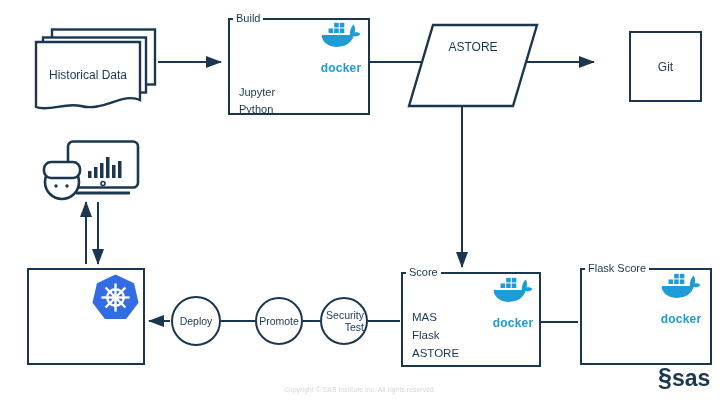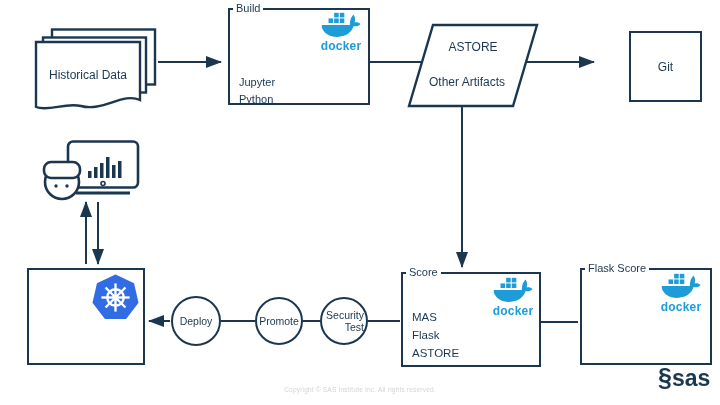--- a/index.html
+++ b/index.html
@@ -14,21 +14,21 @@
     position:absolute;border:2px solid #1b3750;background:#fff;box-sizing:border-box;z-index:2;
   }
   .legend{
     position:absolute;top:-9px;left:3px;background:#fff;padding:0 3px;
     font-size:11px;line-height:14px;color:#1b3750;white-space:nowrap;
   }
   .box-items{position:absolute;left:9px;top:44px;font-size:11px;line-height:16px;margin-top:20px;}
   .box-items div{margin-bottom:1px;}
   .score-items{position:absolute;left:9px;top:34px;font-size:11.5px;line-height:18px;}
   .docker-logo{position:absolute;display:flex;flex-direction:column;align-items:center;z-index:3;}
-  .docker-word{font-size:12px;font-weight:700;color:#1d9cd8;line-height:12px;margin-top:1px;letter-spacing:.2px;}
+  .docker-word{font-size:12px;font-weight:700;color:#1d9cd8;line-height:12px;margin-top:13px;letter-spacing:.2px;}
   .pill-circle{
     position:absolute;border:2px solid #1b3750;border-radius:50%;background:#fff;box-sizing:border-box;
     display:flex;align-items:center;justify-content:center;text-align:right;
     font-size:10.5px;line-height:12px;z-index:2;
   }
   .center-label{display:flex;align-items:center;justify-content:center;}
   .txt{position:absolute;z-index:3;color:#1b3750;}
   #connector-layer{position:absolute;left:0;top:0;z-index:1;}
   #copyright{
     position:absolute;left:0;top:386px;width:100%;text-align:center;
@@ -64,21 +64,21 @@
     <line x1="578" y1="322" x2="525" y2="322" stroke="#1b3750" stroke-width="2" marker-end="url(#arw)"></line>
   </svg>
 
   <svg class="abs" style="left:33px;top:28px;z-index:2" width="125" height="85" viewBox="0 0 125 85">
     <rect x="19" y="1.5" width="103" height="55" fill="#fff" stroke="#1b3750" stroke-width="2.4"></rect>
     <rect x="10" y="9.5" width="103" height="55" fill="#fff" stroke="#1b3750" stroke-width="2.4"></rect>
     <path d="M3,14 H107 V72 C90,64 70,84 48,78 C32,74 16,84 3,79 Z" fill="#fff" stroke="#1b3750" stroke-width="2.4"></path>
   </svg>
   <div class="txt" style="left:36px;top:68px;width:104px;text-align:center;font-size:12px">Historical Data</div>
 
-  <div class="node-box" style="left:228px;top:8px;width:142px;height:97px">
+  <div class="node-box" style="left:228px;top:18px;width:142px;height:97px">
     <span class="legend">Build</span>
     <div class="docker-logo" style="right:6px;top:2px">
       <svg width="42" height="27" viewBox="0 0 40 26">
         <g fill="#1d9cd8">
           <rect x="8" y="6.2" width="4.4" height="4.4"></rect>
           <rect x="13.4" y="6.2" width="4.4" height="4.4"></rect>
           <rect x="18.8" y="6.2" width="4.4" height="4.4"></rect>
           <rect x="13.4" y="0.8" width="4.4" height="4.4"></rect>
           <rect x="18.8" y="0.8" width="4.4" height="4.4"></rect>
           <path d="M1.5,12.5 L28.5,12.5 C28.5,8.5 29.5,5 32,2.5 C33.6,4.6 34.1,7.5 33.1,10 C35.1,9.4 37.3,10 38.8,11.5 C37.3,13.6 34.7,14.2 32.2,13.6 C30.2,20 24.2,24 16.3,24 C8.8,24 3.3,20.5 1.5,15 Z"></path>
@@ -89,21 +89,20 @@
     <div class="box-items">
       <div>Jupyter</div>
       <div>Python</div>
     </div>
   </div>
 
   <svg class="abs" style="left:405px;top:23px;z-index:2" width="136" height="86" viewBox="0 0 136 86">
     <polygon points="28,2 132,2 108,83 4,83" fill="#fff" stroke="#1b3750" stroke-width="2.4"></polygon>
   </svg>
   <div class="txt" style="left:423px;top:40px;width:100px;text-align:center;font-size:12px">ASTORE</div>
-  <div class="txt" style="left:412px;top:75px;width:110px;text-align:center;font-size:12px">Other Artifacts</div>
 
   <div class="node-box center-label" style="left:629px;top:31px;width:73px;height:71px;font-size:12px">
     <span>Git</span>
   </div>
 
   <svg class="abs" style="left:42px;top:140px;z-index:2" width="100" height="62" viewBox="0 0 100 62">
     <rect x="26" y="1.5" width="70" height="46" rx="5" fill="#fff" stroke="#1b3750" stroke-width="2.6"></rect>
     <g fill="#1b3750">
       <rect x="46" y="31" width="3.5" height="7"></rect>
       <rect x="52" y="27" width="3.5" height="11"></rect>

